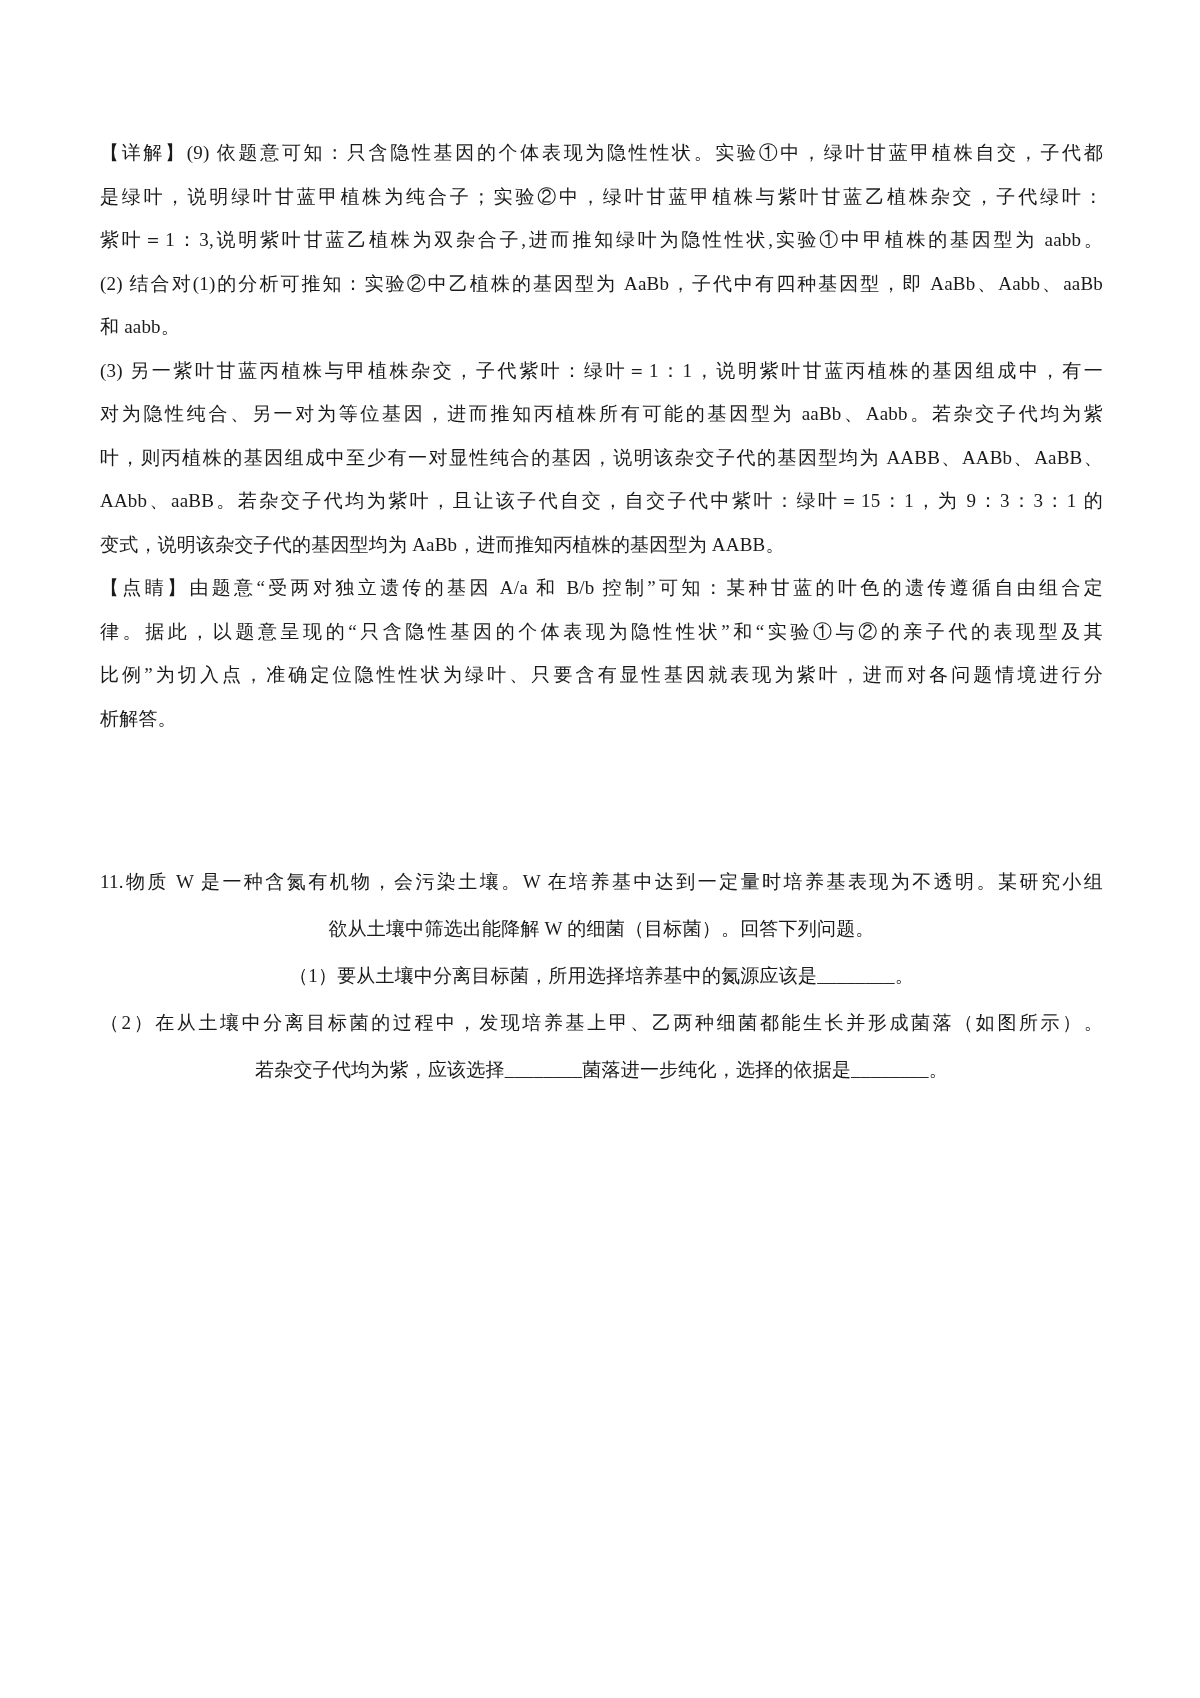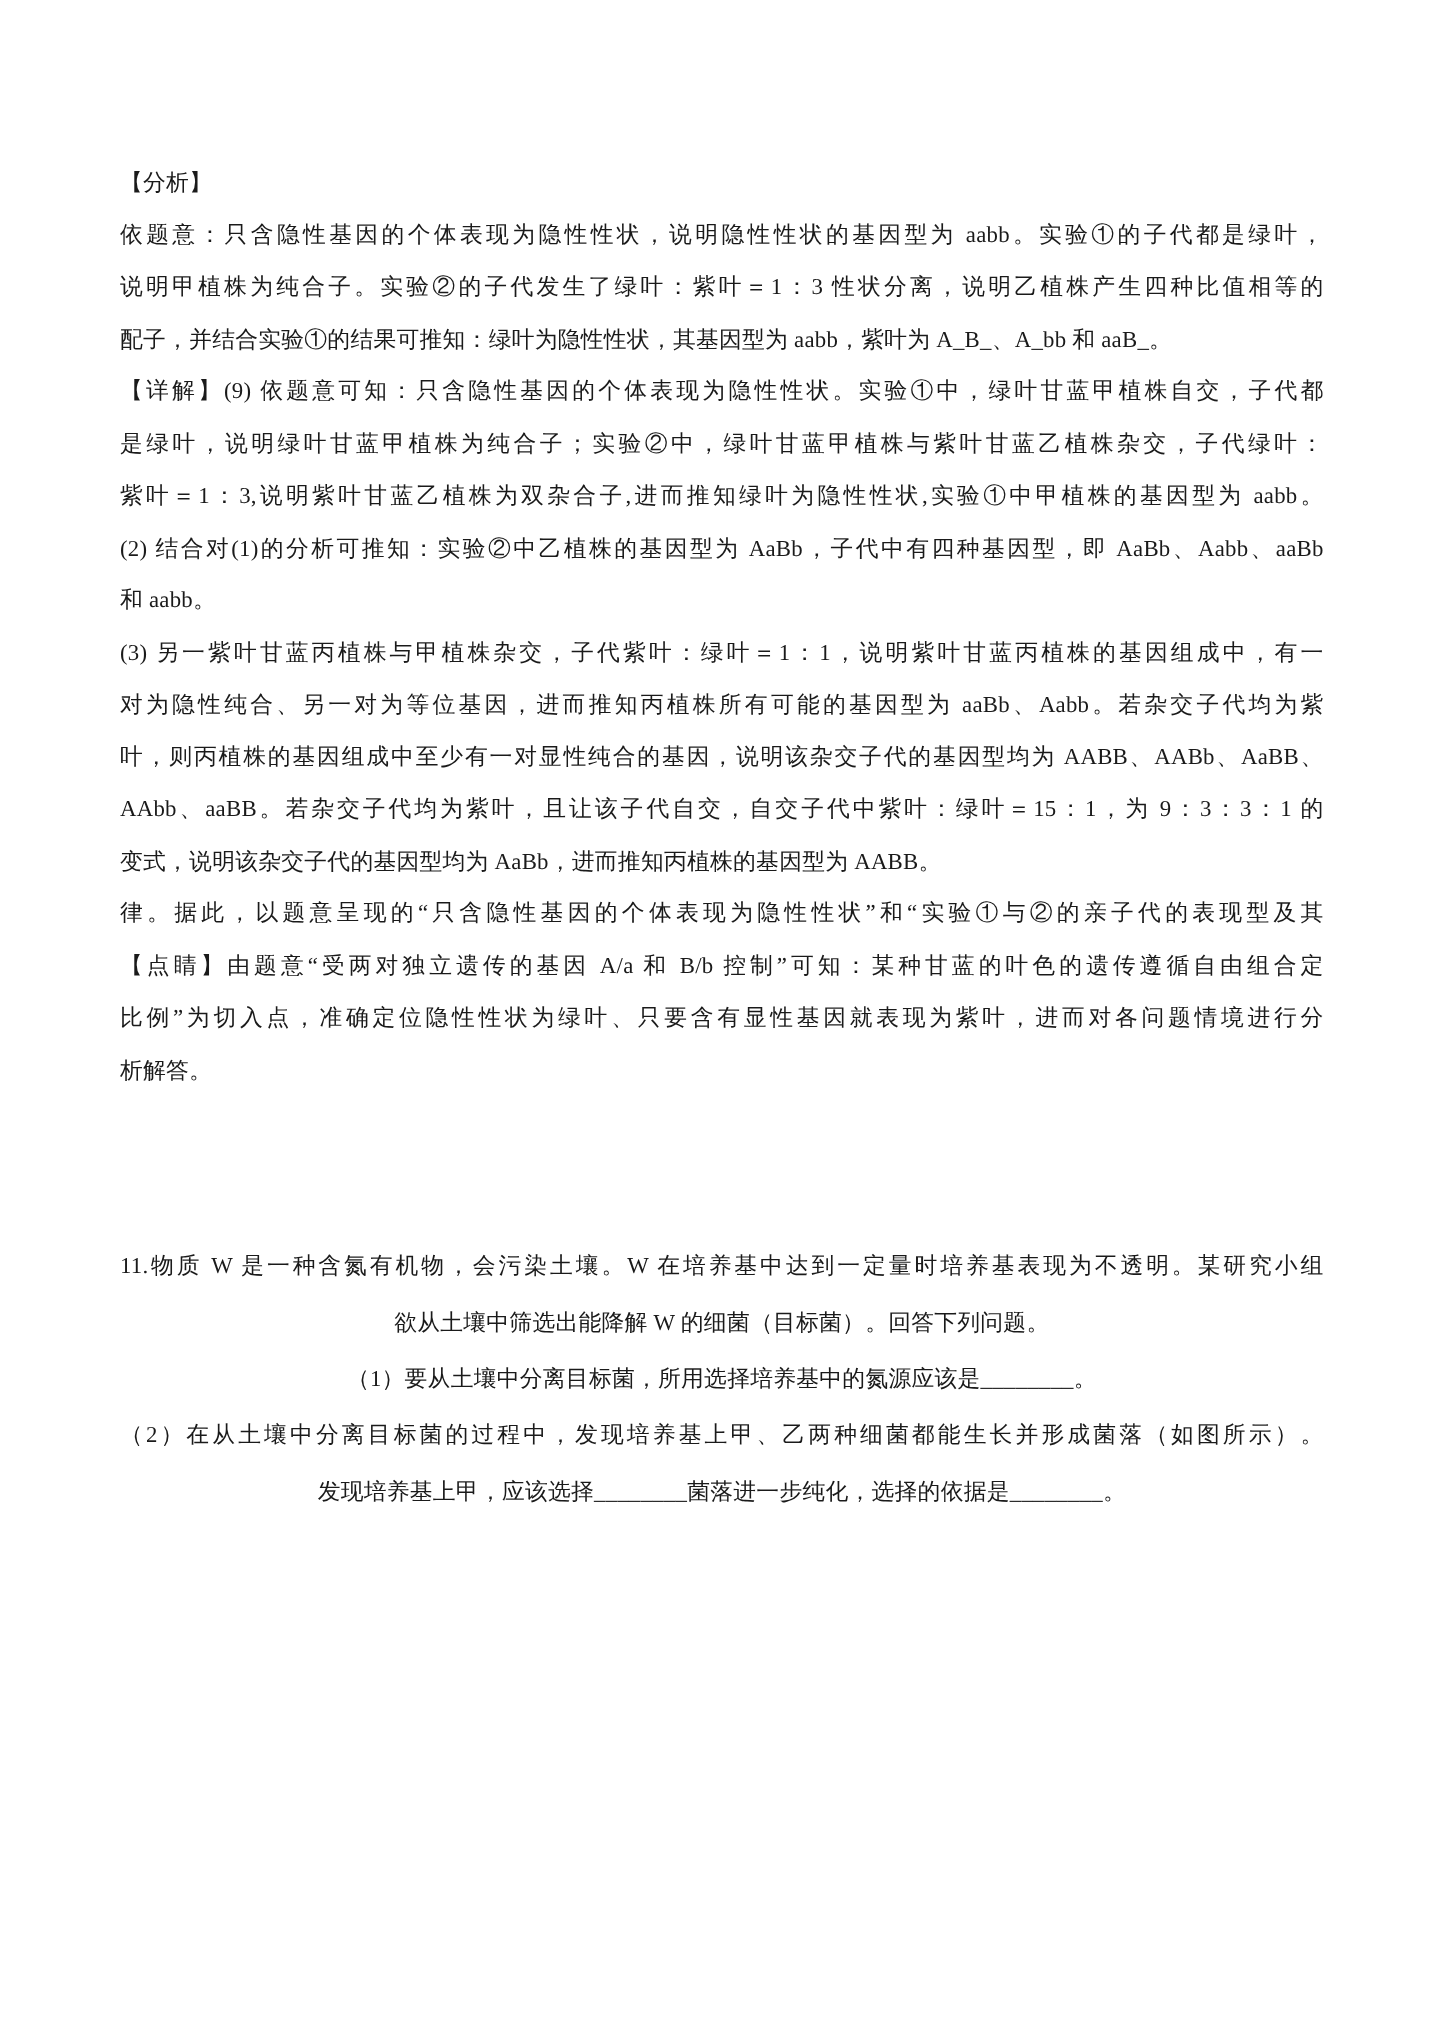--- a/index.html
+++ b/index.html
@@ -44,50 +44,44 @@
   }
   .section-gap {
     height: 118px;
   }
 </style>
 </head>
 <body>
 
 <div class="page">
 
-  <section>
-    <p class="line">【分析】</p>
-    <p class="line j">依题意：只含隐性基因的个体表现为隐性性状，说明隐性性状的基因型为 aabb。实验①的子代都是绿叶，</p>
-    <p class="line j">说明甲植株为纯合子。实验②的子代发生了绿叶：紫叶＝1：3 性状分离，说明乙植株产生四种比值相等的</p>
-    <p class="line">配子，并结合实验①的结果可推知：绿叶为隐性性状，其基因型为 aabb，紫叶为 A_B_、A_bb 和 aaB_。</p>
-  </section>
 
   <section>
     <p class="line j">【详解】(9) 依题意可知：只含隐性基因的个体表现为隐性性状。实验①中，绿叶甘蓝甲植株自交，子代都</p>
     <p class="line j">是绿叶，说明绿叶甘蓝甲植株为纯合子；实验②中，绿叶甘蓝甲植株与紫叶甘蓝乙植株杂交，子代绿叶：</p>
     <p class="line j">紫叶＝1：3,说明紫叶甘蓝乙植株为双杂合子,进而推知绿叶为隐性性状,实验①中甲植株的基因型为 aabb。</p>
     <p class="line j">(2) 结合对(1)的分析可推知：实验②中乙植株的基因型为 AaBb，子代中有四种基因型，即 AaBb、Aabb、aaBb</p>
     <p class="line">和 aabb。</p>
     <p class="line j">(3) 另一紫叶甘蓝丙植株与甲植株杂交，子代紫叶：绿叶＝1：1，说明紫叶甘蓝丙植株的基因组成中，有一</p>
     <p class="line j">对为隐性纯合、另一对为等位基因，进而推知丙植株所有可能的基因型为 aaBb、Aabb。若杂交子代均为紫</p>
     <p class="line j">叶，则丙植株的基因组成中至少有一对显性纯合的基因，说明该杂交子代的基因型均为 AABB、AABb、AaBB、</p>
     <p class="line j">AAbb、aaBB。若杂交子代均为紫叶，且让该子代自交，自交子代中紫叶：绿叶＝15：1，为 9：3：3：1 的</p>
     <p class="line">变式，说明该杂交子代的基因型均为 AaBb，进而推知丙植株的基因型为 AABB。</p>
   </section>
 
   <section>
+    <p class="line j">【点睛】由题意“受两对独立遗传的基因 A/a 和 B/b 控制”可知：某种甘蓝的叶色的遗传遵循自由组合定</p>
     <p class="line j">律。据此，以题意呈现的“只含隐性基因的个体表现为隐性性状”和“实验①与②的亲子代的表现型及其</p>
-    <p class="line j">【点睛】由题意“受两对独立遗传的基因 A/a 和 B/b 控制”可知：某种甘蓝的叶色的遗传遵循自由组合定</p>
     <p class="line j">比例”为切入点，准确定位隐性性状为绿叶、只要含有显性基因就表现为紫叶，进而对各问题情境进行分</p>
     <p class="line">析解答。</p>
   </section>
 
   <div class="section-gap"></div>
 
   <section class="q-section">
     <p class="line j">11.物质 W 是一种含氮有机物，会污染土壤。W 在培养基中达到一定量时培养基表现为不透明。某研究小组</p>
     <p class="line">欲从土壤中筛选出能降解 W 的细菌（目标菌）。回答下列问题。</p>
     <p class="line">（1）要从土壤中分离目标菌，所用选择培养基中的氮源应该是________。</p>
     <p class="line j">（2）在从土壤中分离目标菌的过程中，发现培养基上甲、乙两种细菌都能生长并形成菌落（如图所示）。</p>
-    <p class="line">发现培养基上甲，应该选择________菌落进一步纯化，选择的依据是________。</p>
+    <p class="line">若杂交子代均为紫，应该选择________菌落进一步纯化，选择的依据是________。</p>
   </section>
 
 </div>
 
 </body></html>

